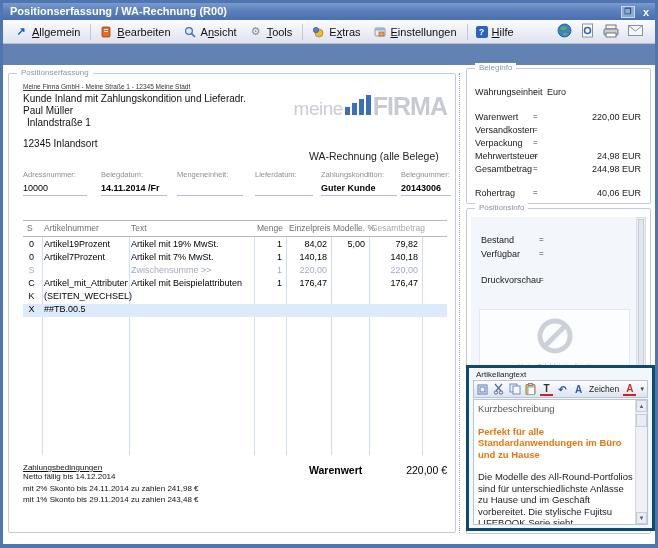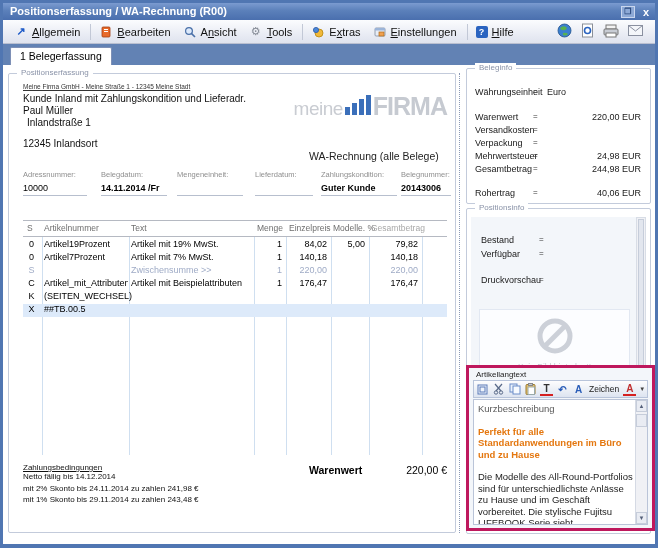--- a/index.html
+++ b/index.html
@@ -80,21 +80,21 @@
   .inforow .ieq { position:absolute; left:58px; font-size:8px; color:#333; }
   .inforow .ivr { position:absolute; right:2px; }
   .inforow .ivl { position:absolute; left:72px; }
   .pos-panel { position:absolute; left:4px; top:8px; right:4px; bottom:4px; background:#f3f6fa; }
   .pos-scroll { position:absolute; right:0; top:0; bottom:0; width:10px; background:#f0f1f5; border:1px solid #d8dde6; }
   .pos-thumb { position:absolute; left:1px; right:1px; top:1px; height:190px; background:#e2e6ee; border:1px solid #c6cdda; }
   .imgbox { position:absolute; left:8px; top:92px; right:16px; height:68px; background:#fcfdff; border:1px solid #e2e8f2; }
   .noimg-caption { position:absolute; left:0; right:0; bottom:4px; text-align:center; font-size:8.5px; color:#c2c6ce; }
   
   .red-annot { position:absolute; left:463px; top:300px; width:189px; height:166px;
-    border:3px solid #be185d; background:#f3f6fa; }
+    border:3px solid #0c4a6e; background:#f3f6fa; }
   .lt-label { position:absolute; left:7px; top:2px; font-size:8px; color:#222; }
   .lt-toolbar { position:absolute; left:4px; top:12px; right:4px; height:18px;
     background:linear-gradient(180deg,#fdfdfe,#dde4f0); border:1px solid #b8c4da;
     display:flex; align-items:center; gap:3px; padding:0 2px; overflow:hidden; }
   .tbi { width:13px; height:13px; display:inline-flex; align-items:center; justify-content:center;
     font-size:10px; flex:0 0 auto; }
   .tb-zeichen { font-size:8.5px; color:#222; margin:0 1px; }
   .lt-editor { position:absolute; left:4px; top:31px; right:4px; bottom:3px; background:#fff;
     border:1px solid #bac4d8; }
   .lt-text { position:absolute; left:4px; top:3px; right:14px; bottom:0; overflow:hidden;
@@ -200,21 +200,20 @@
       <span>
         <svg width="15" height="11">
             <rect x="0.5" y="0.5" width="14" height="10" fill="#f4f6fa" stroke="#8a90a0"></rect>
             <path d="M0.5 0.5 L7.5 6 L14.5 0.5" fill="none" stroke="#8a90a0"></path>
           </svg>
       </span>
     </span>
   </div>
 
   <div class="tabstrip">
-    <span class="tab active">1 Belegerfassung</span>
   </div>
 
   <div class="content">
 
     <div class="groupbox g-left">
       <span class="grouplabel">Positionserfassung</span>
 
       <div class="abs senderline" style="left:14px; top:9px;">Meine Firma GmbH - Meine Straße 1 - 12345 Meine Stadt</div>
       <div class="abs addr" style="left:14px; top:19px;">Kunde Inland mit Zahlungskondition und Lieferadr.</div>
       <div class="abs addr" style="left:14px; top:31px;">Paul Müller</div>

